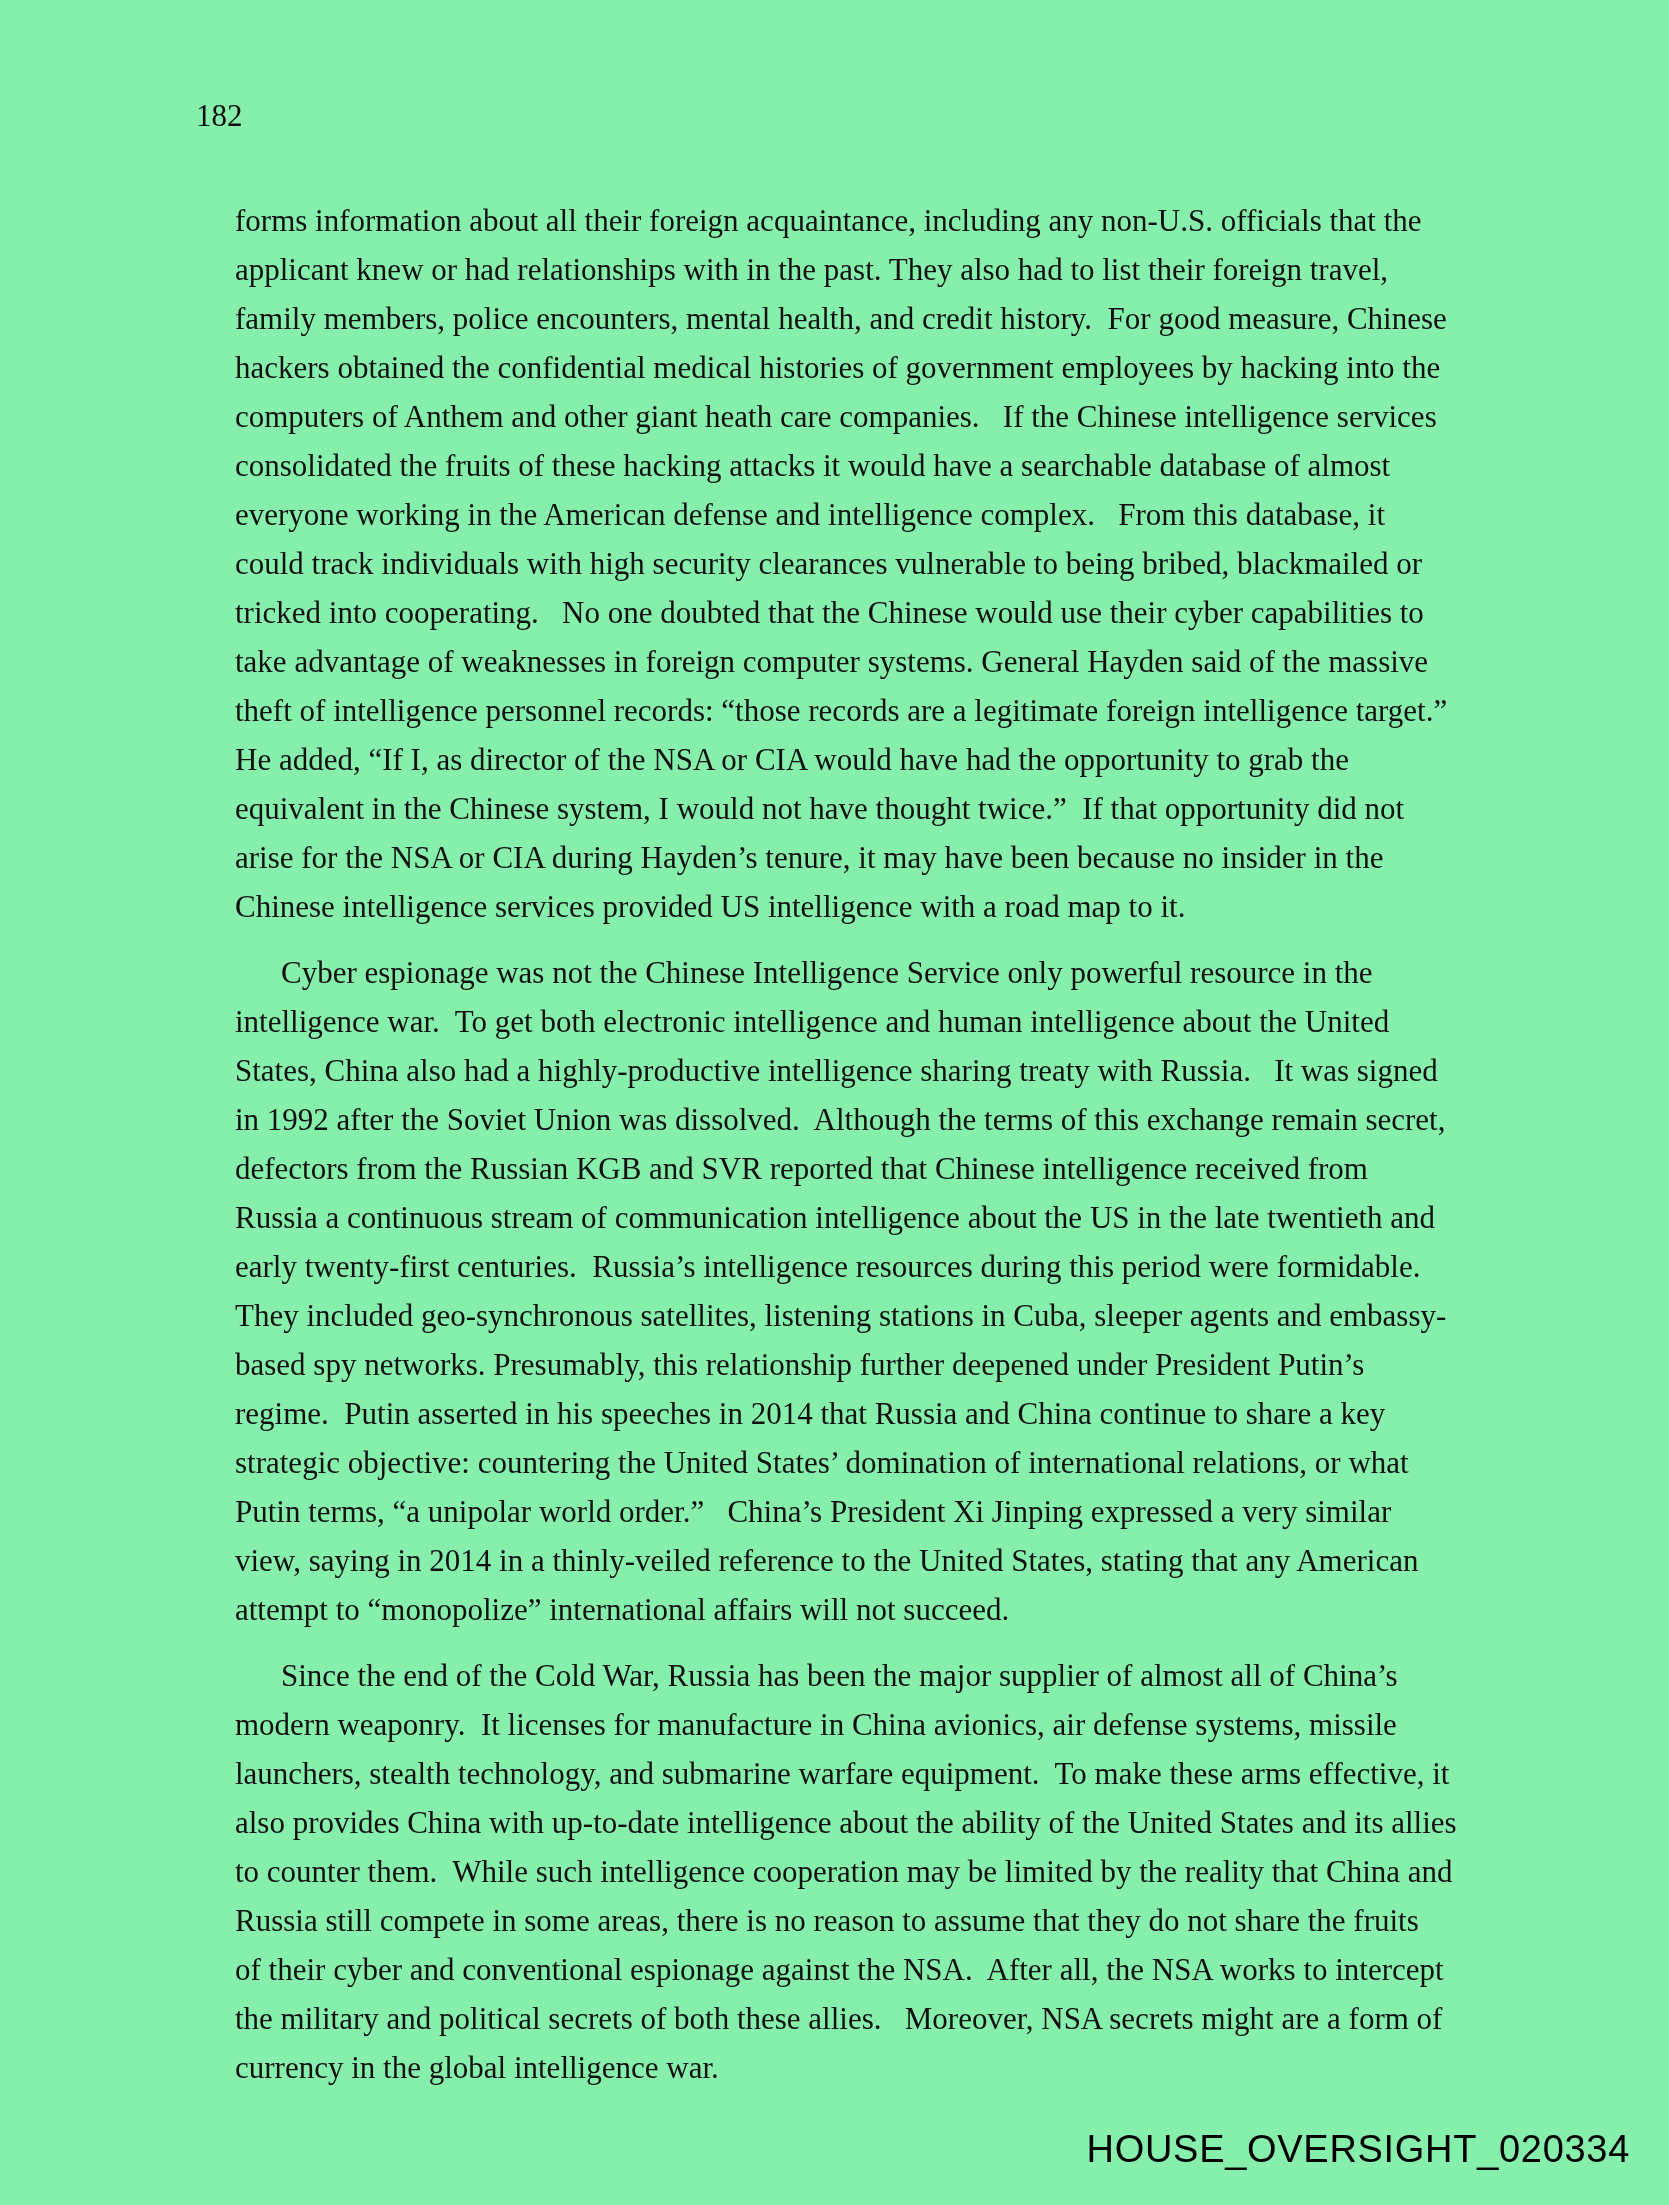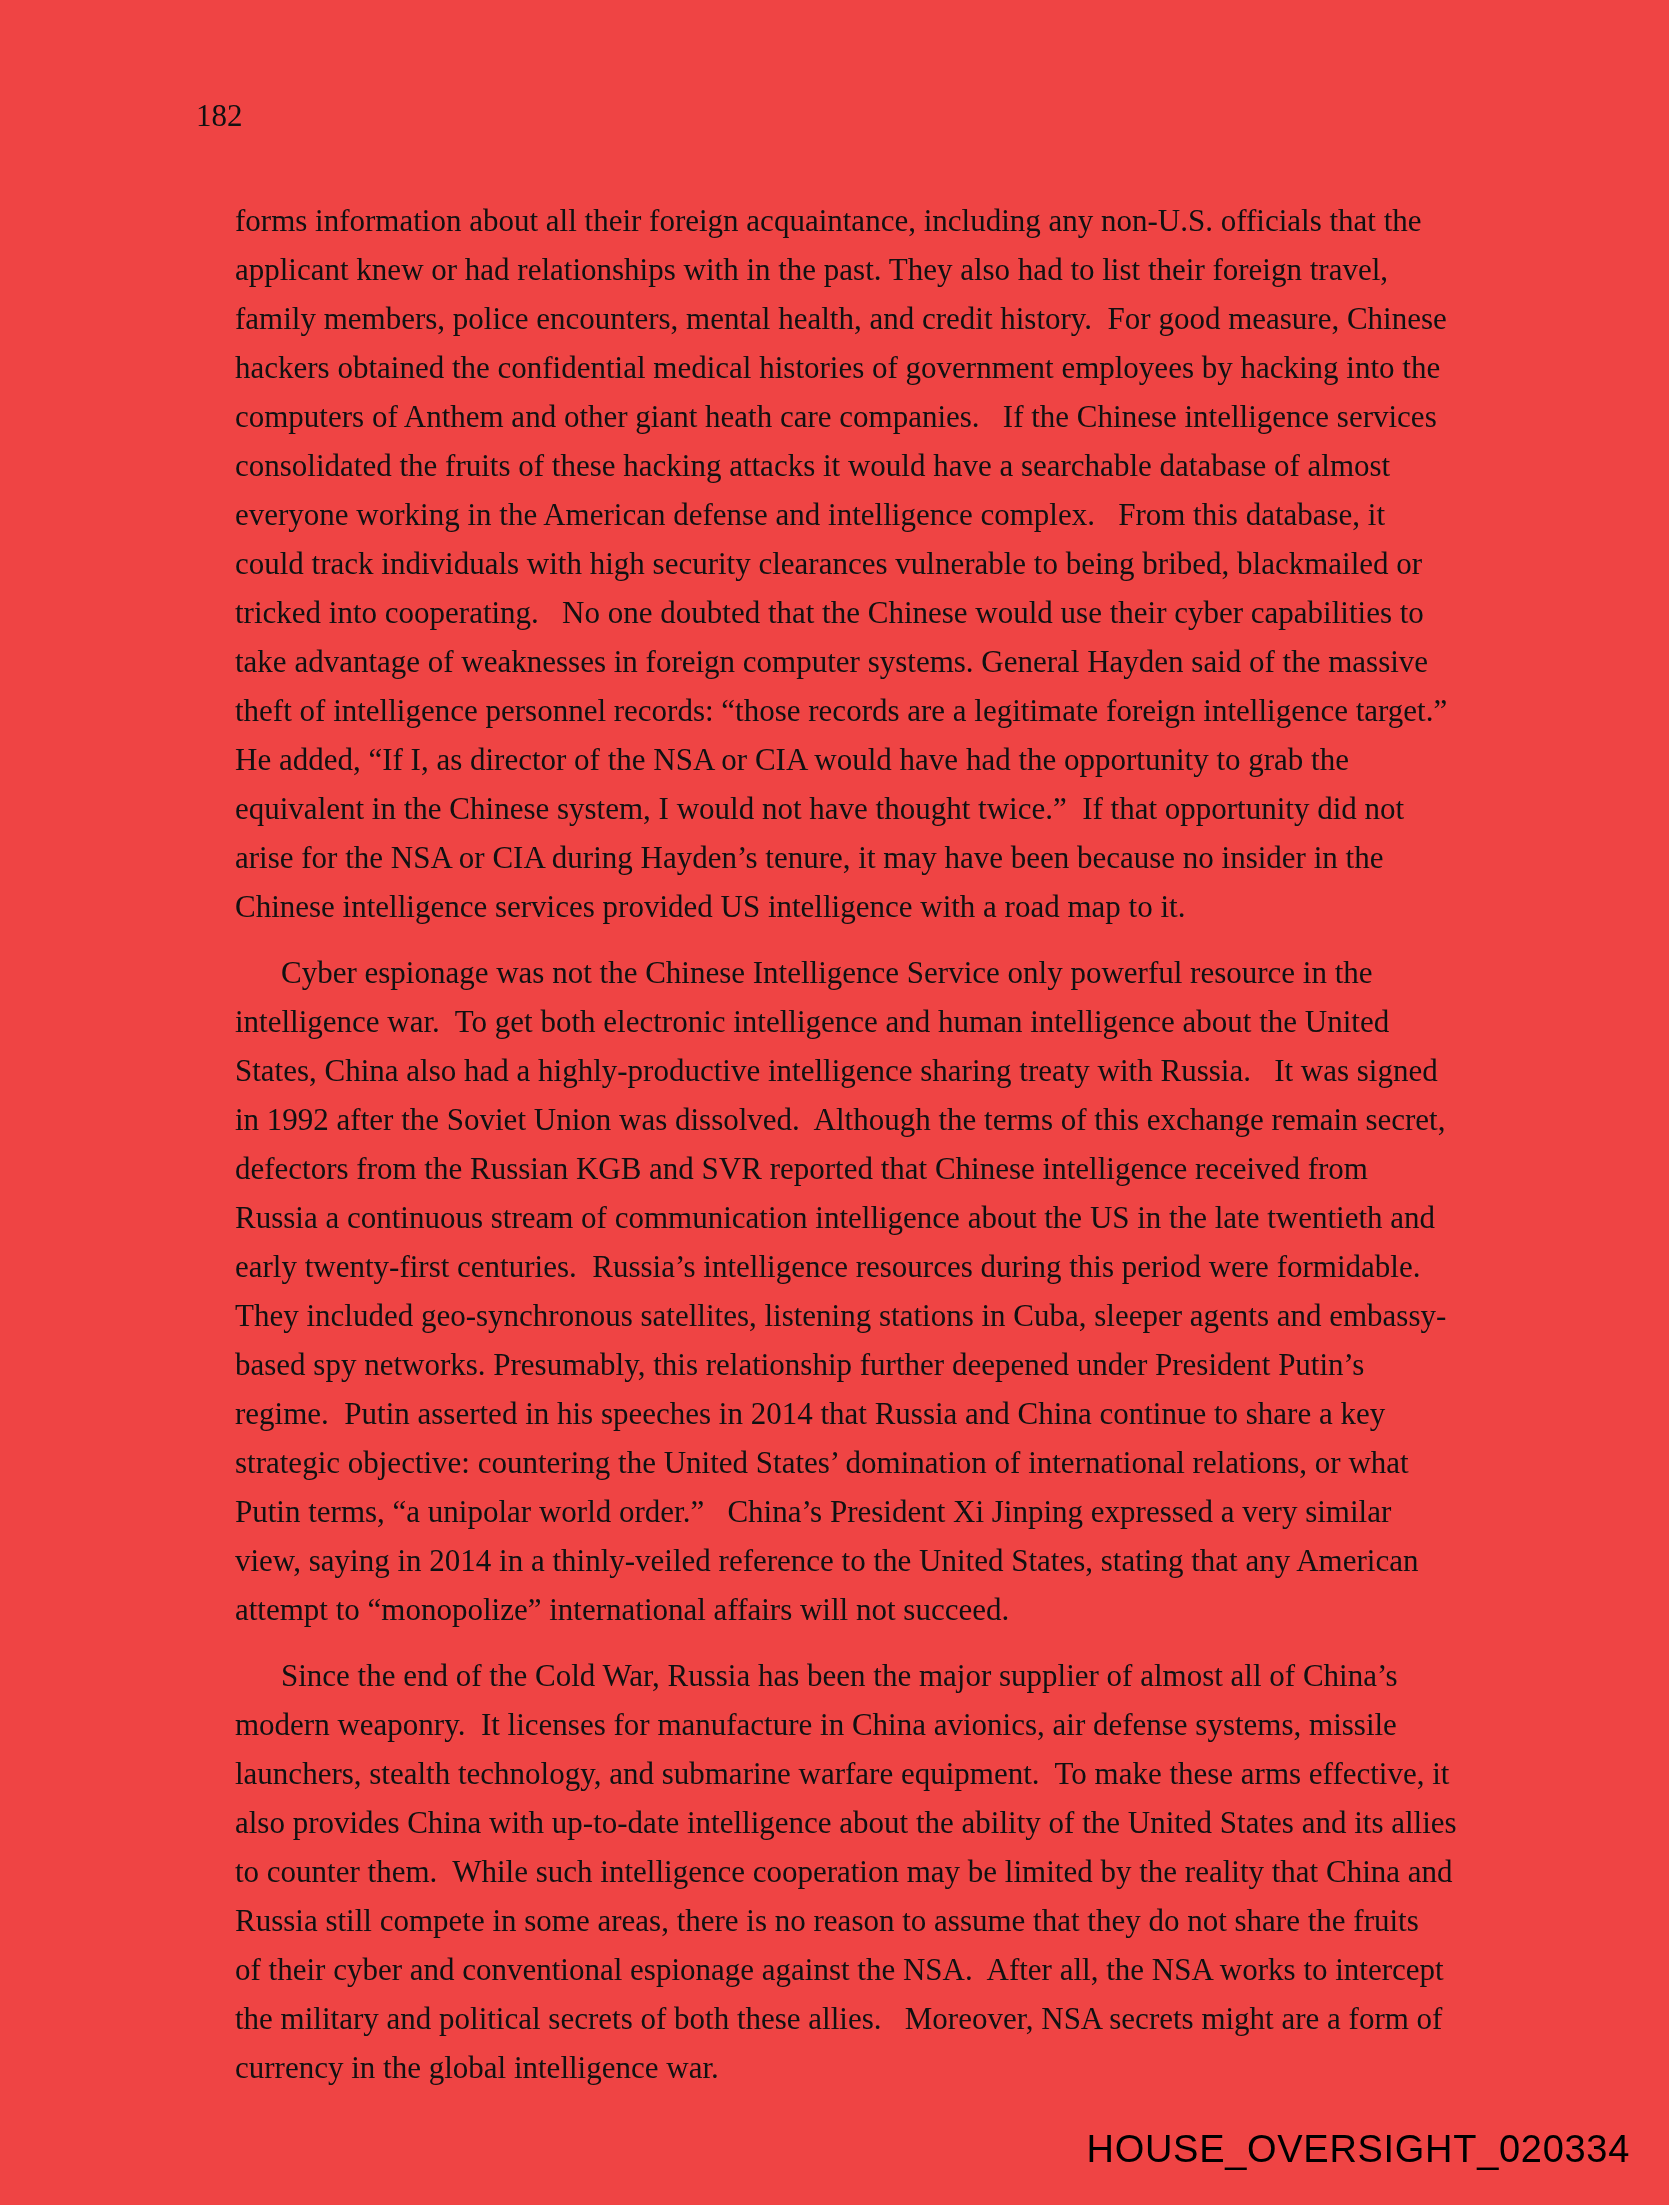--- a/index.html
+++ b/index.html
@@ -5,21 +5,21 @@
   * { box-sizing: border-box; }
   html, body {
     margin: 0;
     padding: 0;
     background: #e8e8e8;
   }
   .page {
     position: relative;
     width: 1669px;
     height: 2205px;
-    background: #ef4444;
+    background: #86efac;
     font-family: "Liberation Serif", serif;
     color: #111111;
     overflow: hidden;
     margin: 0 auto;
   }
   .page-number {
     position: absolute;
     top: 96px;
     left: 196px;
     font-size: 31px;

